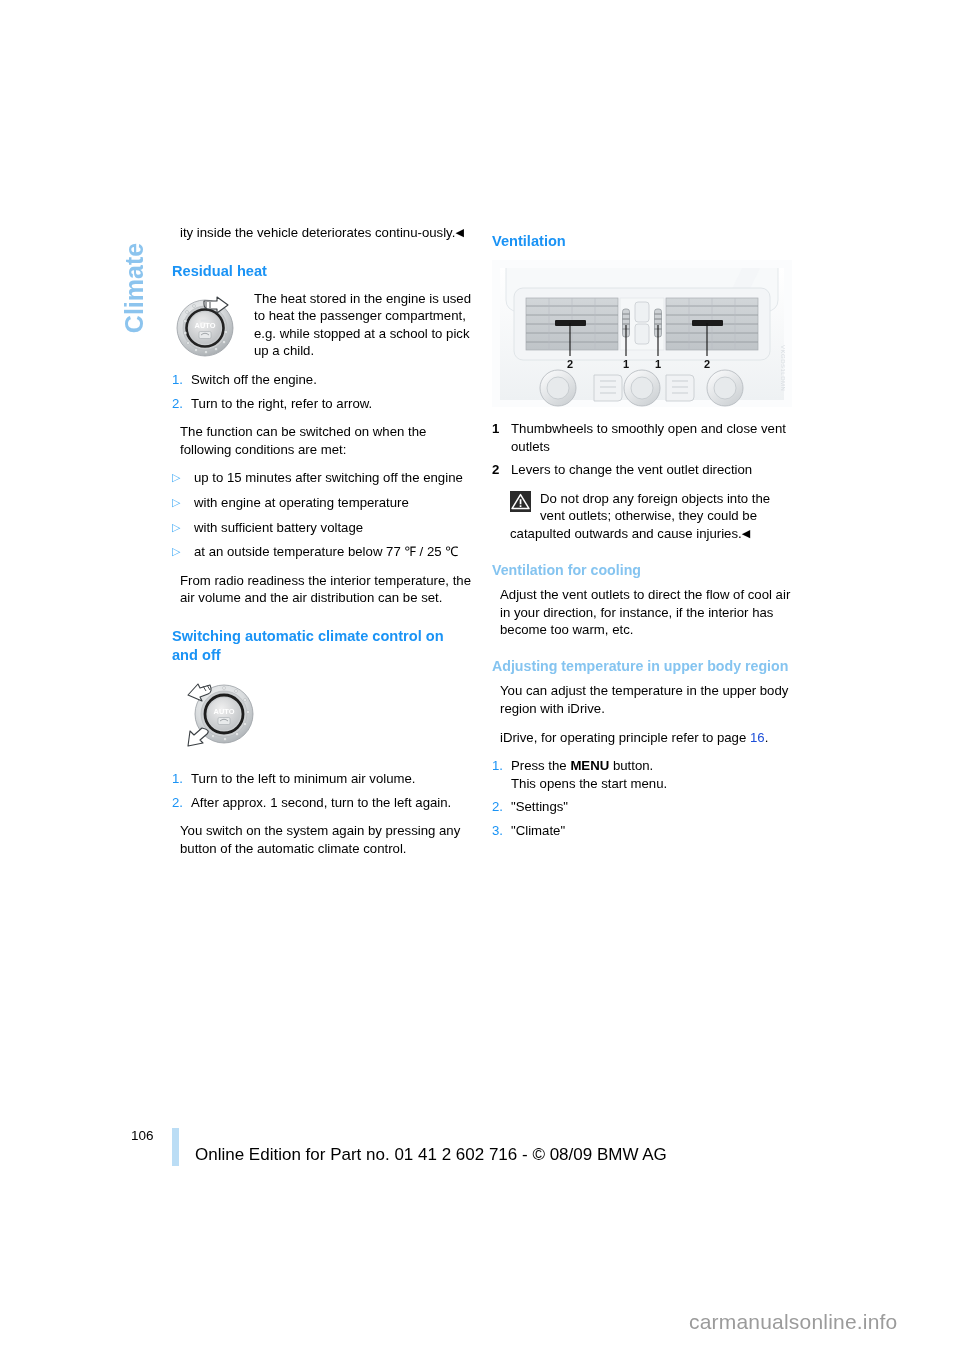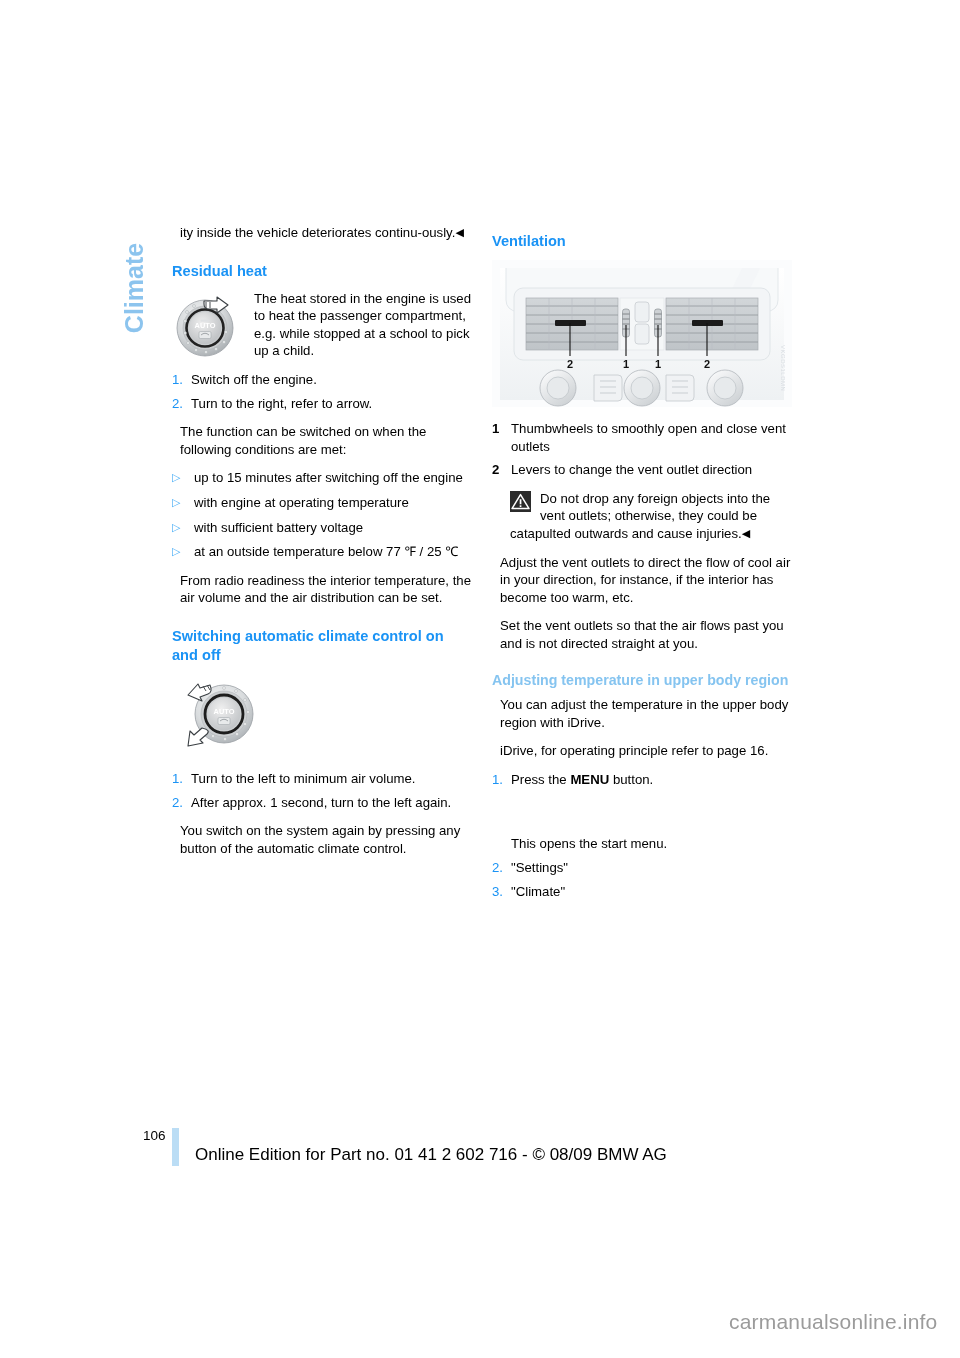--- a/index.html
+++ b/index.html
@@ -84,39 +84,39 @@
   }
   .nitem:last-child { margin-bottom: 0; }
   .nnum {
     color: #1A93F5;
     width: 19px;
     flex: 0 0 19px;
     font-size: 13.2px;
     line-height: 17.6px;
   }
   .ntext { flex: 1 1 auto; }
-  .nsub { display: block; margin-top: 47px; }
+  .nsub { display: block; }
 
   .blist { margin: 0 0 11px 0; }
   .bitem {
     display: flex;
     align-items: flex-start;
     margin-bottom: 7px;
   }
   .bmark {
     width: 22px;
     flex: 0 0 22px;
     color: #3FA9F5;
     font-size: 11px;
     line-height: 17.6px;
   }
   .btext { flex: 1 1 auto; }
 
   .bold { font-weight: bold; }
-  .pageref { color: #000000; }
+  .pageref { color: #1d4ed8; }
   .endmark { font-size: 11px; vertical-align: 1px; }
 
   
   .knob-wrap {
     float: left;
     margin: 1px 10px 4px 0;
     width: 72px;
     height: 72px;
     position: relative;
   }
@@ -161,21 +161,21 @@
   
   .footer {
     position: absolute;
     left: 0;
     top: 1128px;
     width: 960px;
     height: 40px;
   }
   .folio {
     position: absolute;
-    left: 143px;
+    left: 131px;
     top: 0px;
     font-size: 13.5px;
     color: #000;
   }
   .folio-rule {
     position: absolute;
     left: 172px;
     top: 0px;
     width: 7px;
     height: 38px;
@@ -191,21 +191,20 @@
   }
 
   .watermark {
     position: absolute;
     left: 689px;
     top: 1310px;
     font-size: 21px;
     color: #9b9b9b;
     letter-spacing: .2px;
     white-space: nowrap;
-    margin-left: 40px;
   }
 </style>
 </head>
 <body>
 
 <div class="page">
 
   <div class="chapter-tab">
     <div class="vtext">Climate</div>
   </div>
@@ -488,23 +487,23 @@
         <svg width="21" height="21" viewBox="0 0 21 21">
           <rect x="0" y="0" width="21" height="21" fill="#2b2b2b"></rect>
           <path d="M10.5 3.6 L19 17.6 L2 17.6 Z" fill="none" stroke="#ffffff" stroke-width="1.5" stroke-linejoin="round"></path>
           <rect x="9.7" y="8.2" width="1.7" height="5.1" fill="#ffffff"></rect>
           <rect x="9.7" y="14.3" width="1.7" height="1.7" fill="#ffffff"></rect>
         </svg>
       </div>
       <span>Do not drop any foreign objects into the vent outlets; otherwise, they could be catapulted outwards and cause injuries.</span><span class="endmark">◀</span>
     </div>
 
+    <div class="h-sub">Ventilation for cooling</div>
     <p class="para">Adjust the vent outlets to direct the flow of cool air in your direction, for instance, if the interior has become too warm, etc.</p>
 
-    <p class="para">Set the vent outlets so that the air flows past you and is not directed straight at you.</p>
 
     <div class="h-sub">Adjusting temperature in upper body region</div>
     <p class="para">You can adjust the temperature in the upper body region with iDrive.</p>
 
     <p class="para"><span>iDrive, for operating principle refer to page</span><span>&nbsp;</span><span class="pageref">16</span><span>.</span></p>
 
     <div class="nlist">
       <div class="nitem">
         <span class="nnum">1.</span>
         <span class="ntext">

